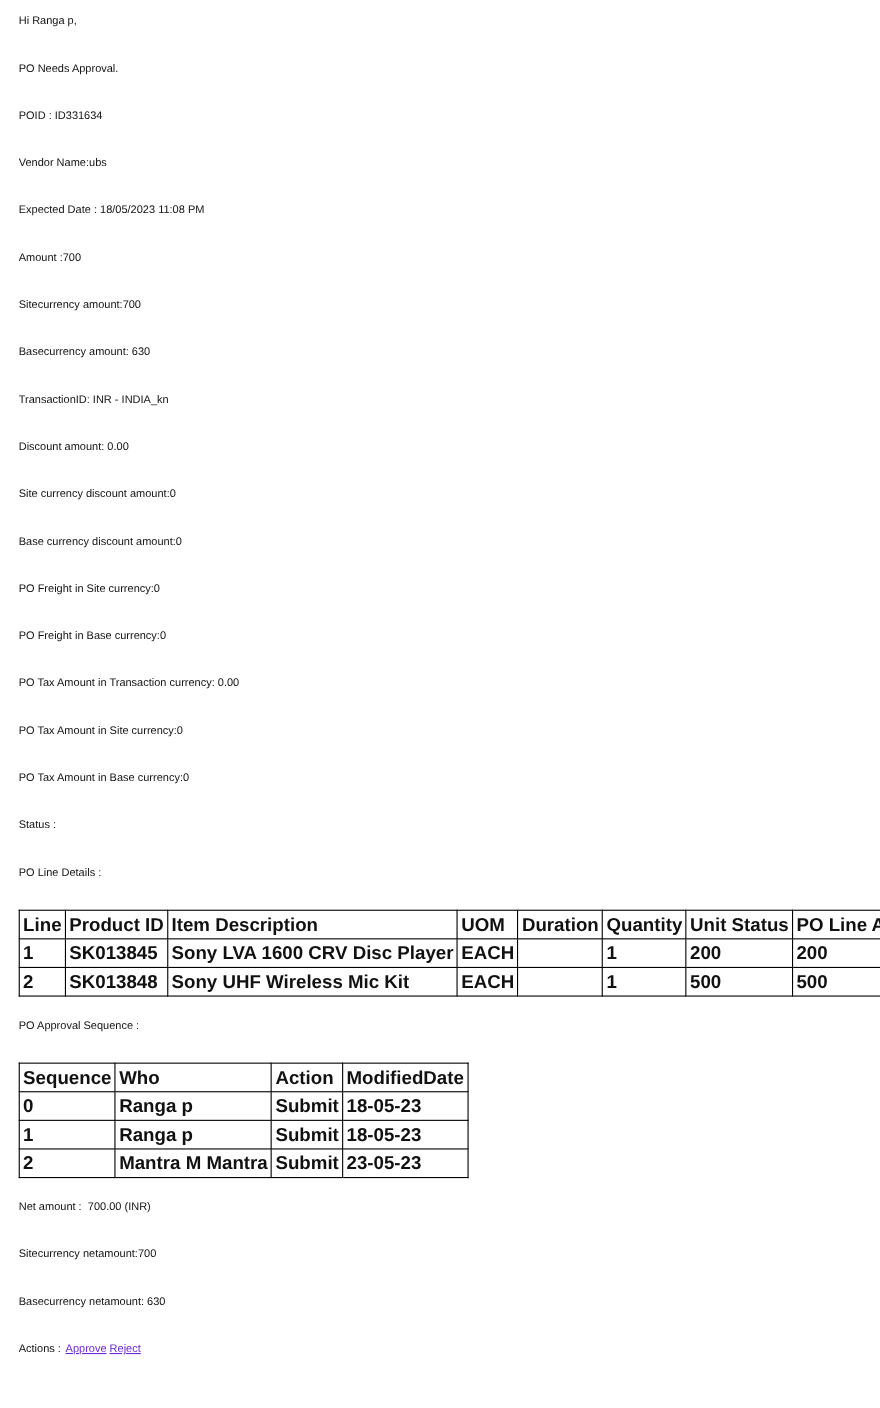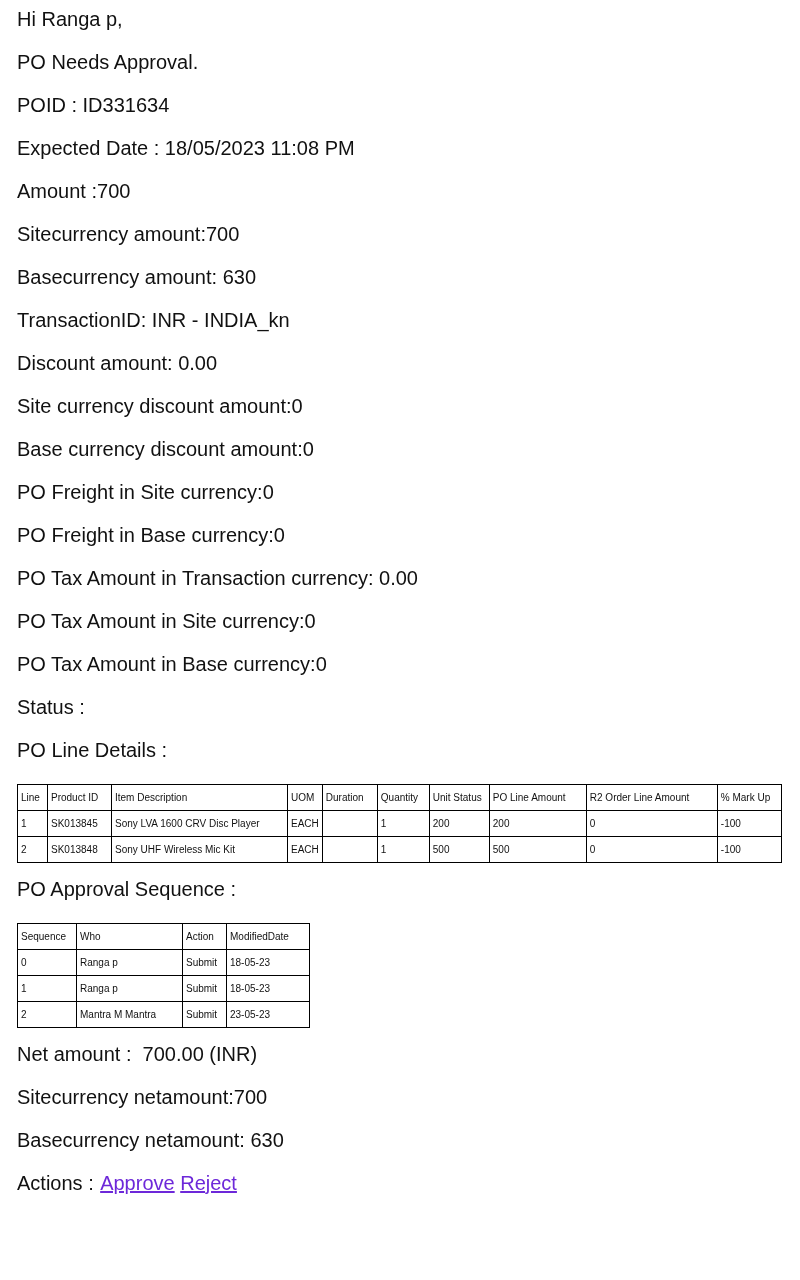--- a/index.html
+++ b/index.html
@@ -11,34 +11,34 @@
   .page {
     box-sizing: border-box;
     width: 800px;
     min-height: 1280px;
     padding: 10px 10px 10px 17px;
     font-family: "Liberation Sans", sans-serif;
     color: #111111;
   }
   p {
     margin: 0 0 24px 0;
-    font-size: 20px;
+    font-size: 10px;
     line-height: 19px;
     white-space: pre-wrap;
   }
   table {
     border-collapse: collapse;
     table-layout: fixed;
     margin: 0 0 17px 0;
   }
   th, td {
     border: 1px solid #000000;
-    font-size: 10px;
+    font-size: 17px;
     line-height: 19px;
-    font-weight: normal;
+    font-weight: bold;
     text-align: left;
     vertical-align: middle;
     padding: 3px 3px;
     overflow: hidden;
     white-space: nowrap;
   }
   .actions-line a {
     color: #6d28d9;
     text-decoration: underline;
     cursor: pointer;
@@ -48,20 +48,21 @@
 </head>
 <body>
 
 <div class="page">
 
   <p>Hi Ranga p,</p>
   <p>PO Needs Approval.</p>
 
   <div>
       <p>POID : ID331634</p>
+      <p>Vendor Name:ubs</p>
       <p>Expected Date : 18/05/2023 11:08 PM</p>
       <p>Amount :700</p>
       <p>Sitecurrency amount:700</p>
       <p>Basecurrency amount: 630</p>
       <p>TransactionID: INR - INDIA_kn</p>
       <p>Discount amount: 0.00</p>
       <p>Site currency discount amount:0</p>
       <p>Base currency discount amount:0</p>
       <p>PO Freight in Site currency:0</p>
       <p>PO Freight in Base currency:0</p>

